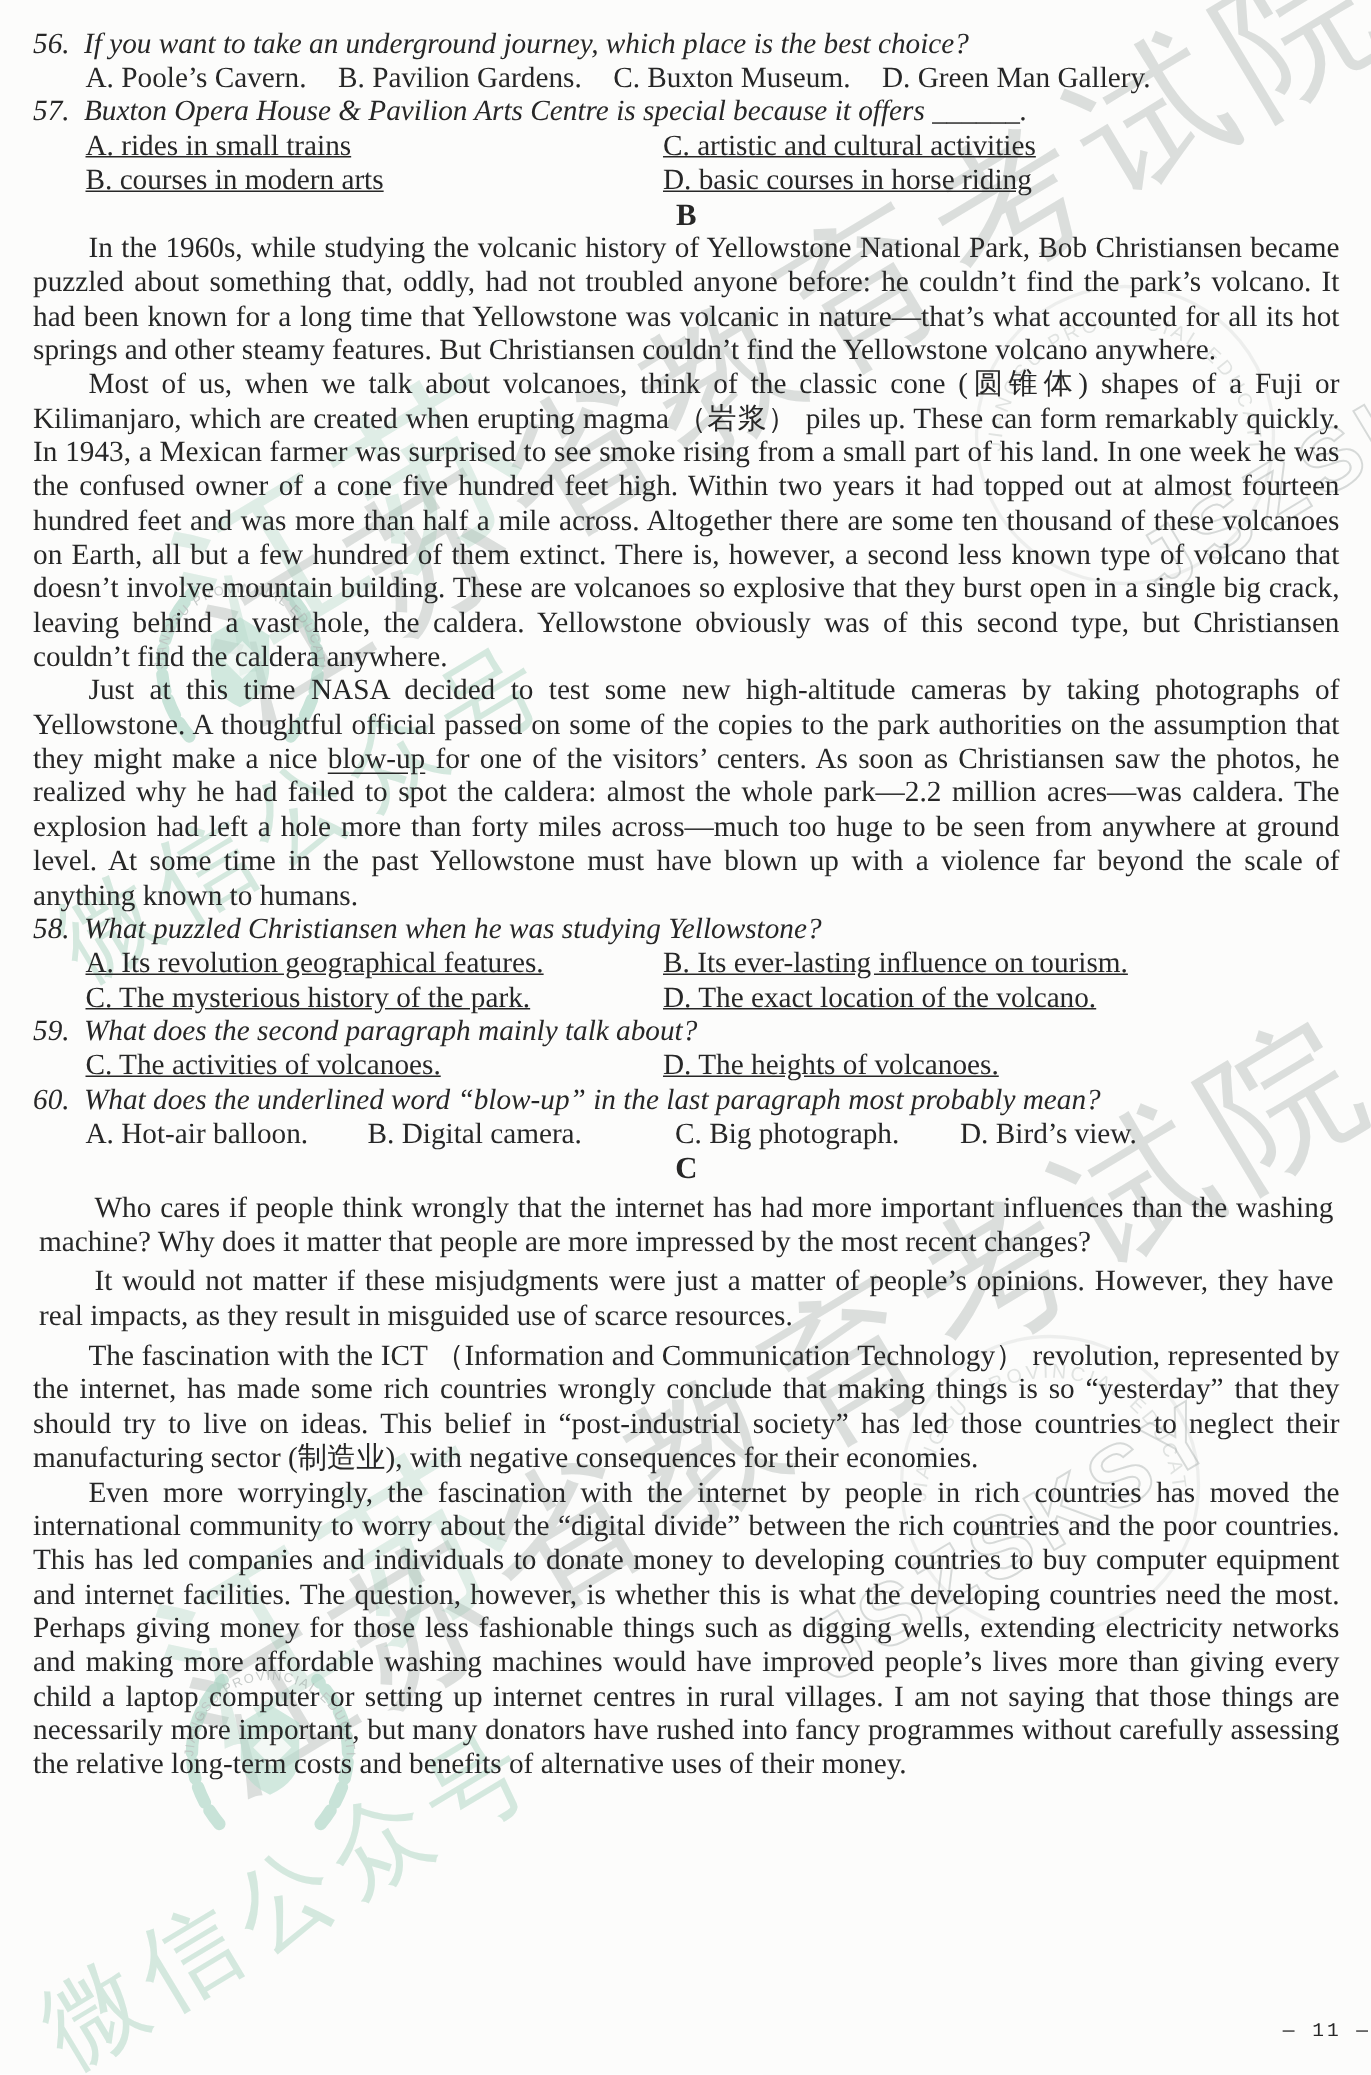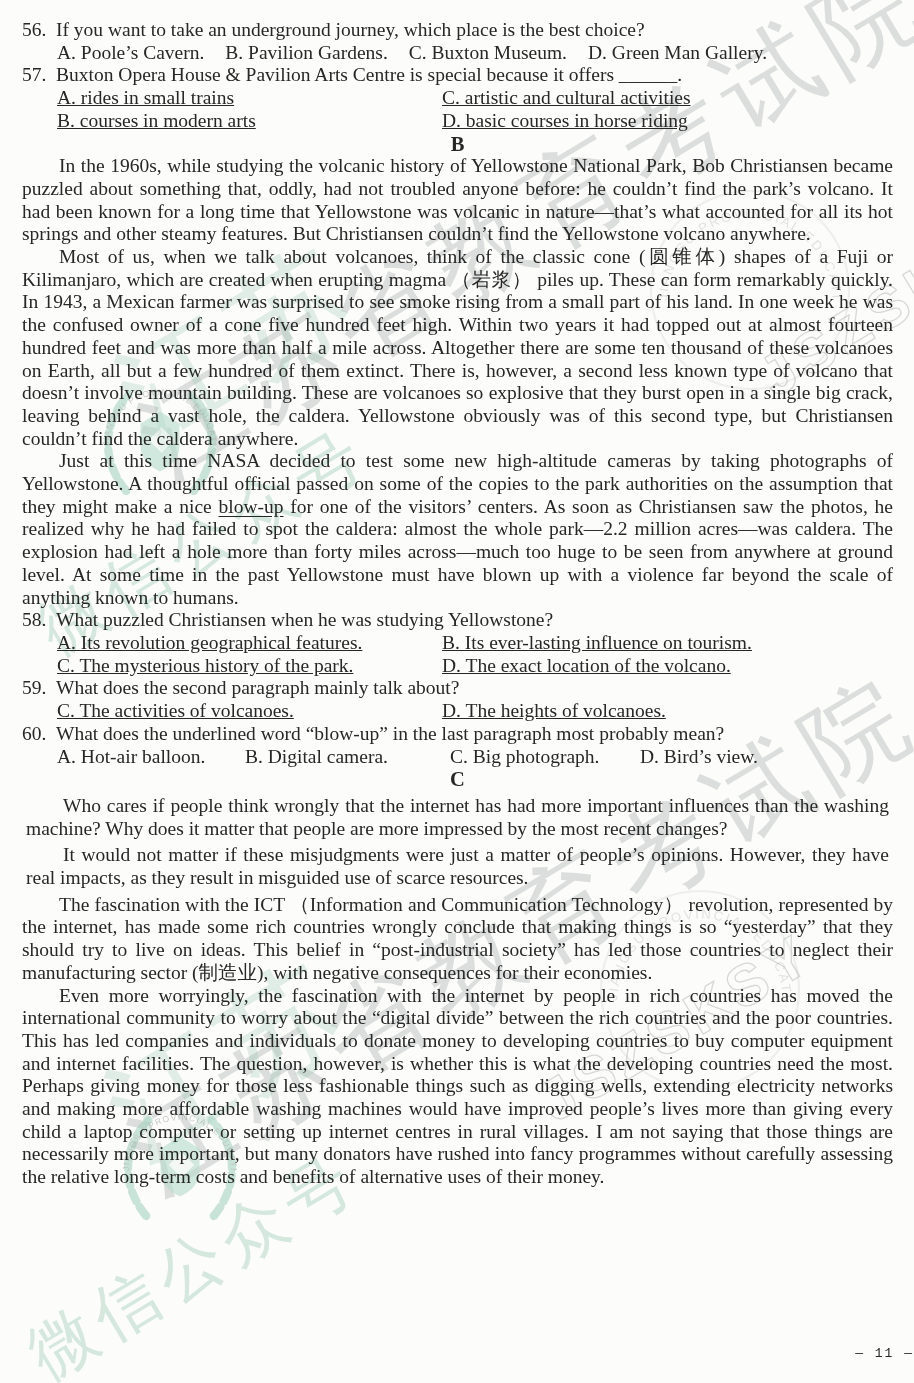--- a/index.html
+++ b/index.html
@@ -37,21 +37,21 @@
     position:absolute;white-space:nowrap;
     font-family:"Liberation Sans","DejaVu Sans",sans-serif;
     font-size:58px;font-weight:bold;letter-spacing:6px;
     color:transparent;-webkit-text-stroke:1.3px rgba(168,176,173,0.45);
     transform:rotate(-31deg);transform-origin:left center;
   }
   .wm-wreath{position:absolute;opacity:0.62;}
   .wm-ring{position:absolute;opacity:0.5;}
   
   .content{position:relative;z-index:1;padding:19px 21px 0 22px;}
-  .q{display:flex;align-items:flex-end;}
+  .q{display:flex;align-items:flex-end;font-style:italic;}
   .qnum{flex:0 0 34px;}
   .qtext{flex:1;}
   .opts-inline{display:flex;gap:21px;margin-left:35px;}
   .opts-grid{display:grid;grid-template-columns:385px 1fr;margin-left:35px;text-decoration:underline;}
   .opts-four{display:grid;grid-template-columns:188px 205px 190px 1fr;margin-left:35px;}
   .sec-head{text-align:center;font-weight:bold;font-size:20.5px;}
   .para{text-align:justify;text-indent:37px;}
   .u-word{text-decoration:underline;text-underline-offset:3px;}
   .page-num{
     position:absolute;left:0;right:0;bottom:17px;z-index:1;

